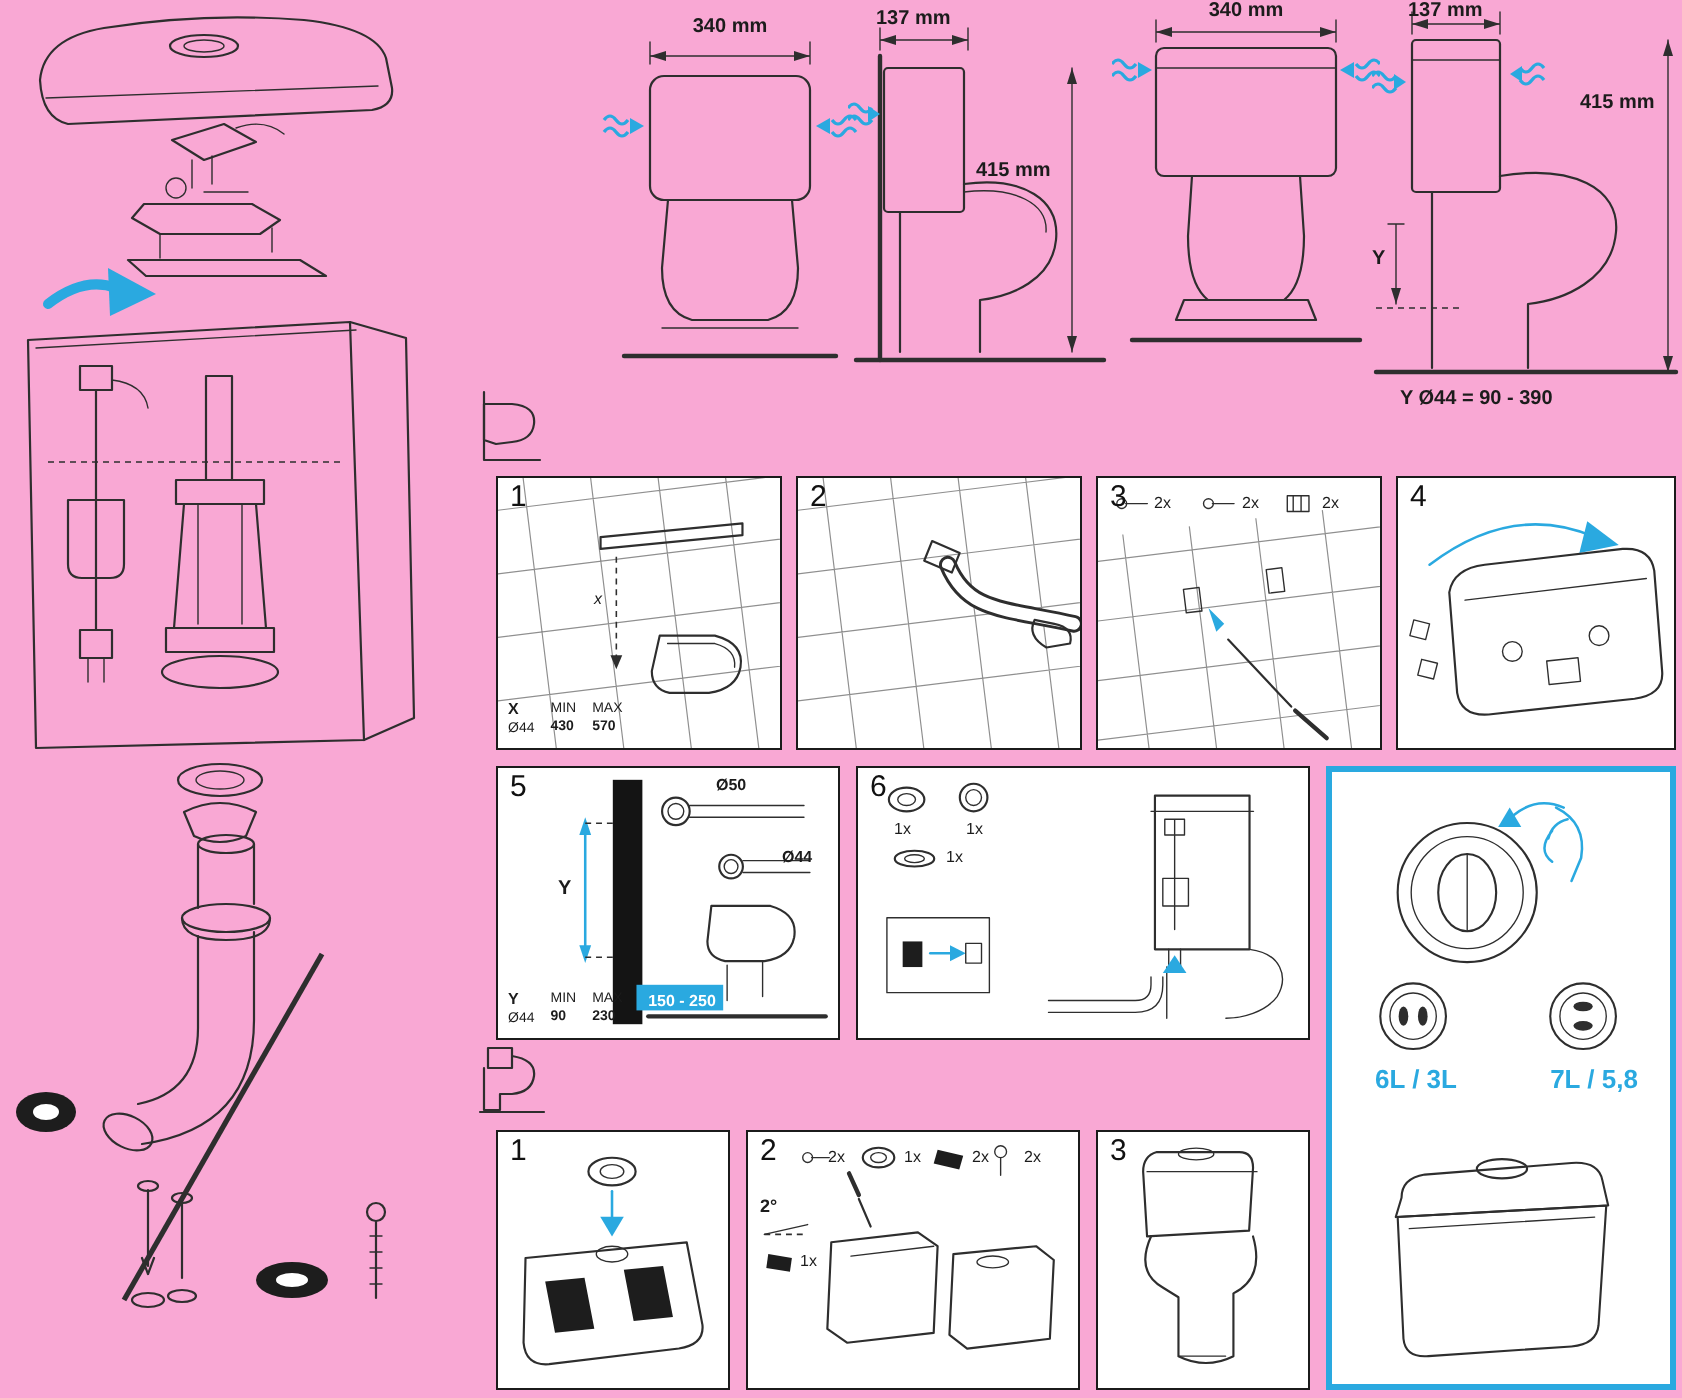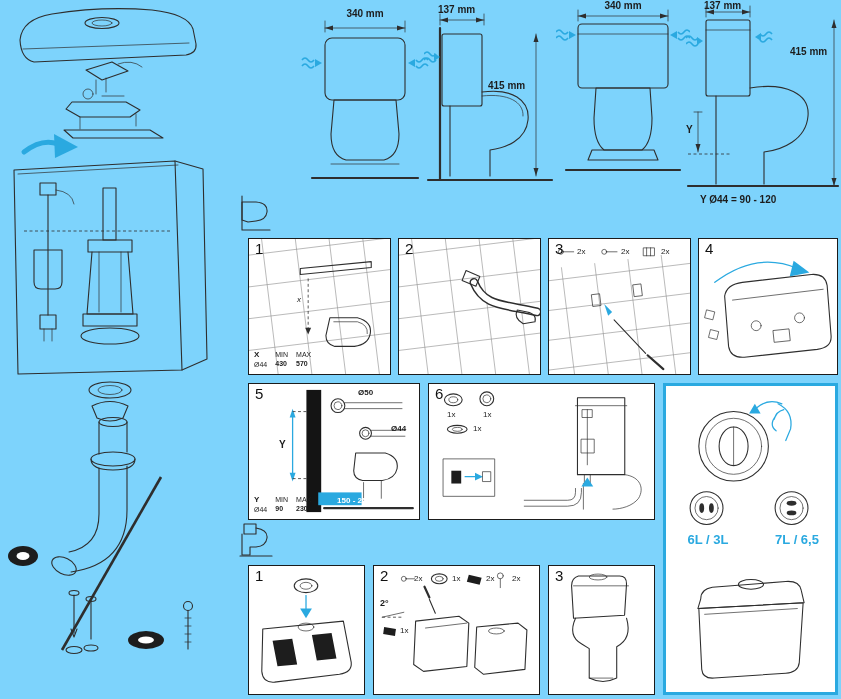--- a/index.html
+++ b/index.html
@@ -1,17 +1,17 @@
 <!DOCTYPE html>
 <html><head>
 <meta charset="utf-8">
 <title>Cistern installation sheet</title>
 <style>
   html,body{margin:0;padding:0;background:#fff}
-  #page{position:relative;width:841px;height:699px;background:#7dd3fc;overflow:hidden;
+  #page{position:relative;width:841px;height:699px;background:#f9a8d4;overflow:hidden;
         font-family:"Liberation Sans",sans-serif;color:#1c1c1c}
   .art,.draw{position:absolute}
   .draw svg{position:absolute;left:0;top:0}
   .panel{position:absolute;background:#fff;border:1.6px solid #1b1b1b;box-sizing:border-box}
   .panel svg{position:absolute;left:0;top:0;width:100%;height:100%}
   .bluepanel{border:3px solid #2aa9e0}
   .pnum{position:absolute;top:2px;left:6px;font-size:15px;line-height:1;color:#111;z-index:3}
   .lbl{position:absolute;font-size:10px;font-weight:bold;white-space:nowrap;z-index:3}
   .cnt{position:absolute;font-size:8px;z-index:3;white-space:nowrap}
   .ang{position:absolute;font-size:9px;font-weight:bold;z-index:3}
@@ -184,21 +184,21 @@
       <path class="ln" d="M40 88 h54 l2 30 q0 24 -10 32 h-38 q-10 -8 -10 -32 z"></path>
       <path class="ln" d="M36 150 h62 l4 10 h-70 z"></path>
       <path class="ln th" d="M10 170 H124"></path>
     </svg>
   </div>
 
   <div class="draw" style="left:686px;top:0;width:155px;height:212px">
     <span class="lbl" style="left:18px;top:0">137 mm</span>
     <span class="lbl" style="left:104px;top:46px">415 mm</span>
     <span class="lbl" style="left:0;top:124px">Y</span>
-    <span class="lbl" style="left:14px;top:194px">Y Ø44 = 90 - 120</span>
+    <span class="lbl" style="left:14px;top:194px">Y Ø44 = 90 - 390</span>
     <svg width="155" height="212" viewBox="0 0 155 212">
       <path class="ln t" d="M20 12 H64 M20 6 v11 M64 6 v11"></path>
       <polygon class="fl" points="20,12 28,9.5 28,14.5"></polygon>
       <polygon class="fl" points="64,12 56,9.5 56,14.5"></polygon>
       <rect class="ln" x="20" y="20" width="44" height="76" rx="2"></rect>
       <path class="ln t" d="M20 30 h44"></path>
       <g class="wm" transform="translate(0,38)">
         <path d="M0 0 q3 -4 6 0 t6 0 M0 6 q3 -4 6 0 t6 0"></path>
           <polygon points="11,-1 17,3 11,7"></polygon>
       </g>
@@ -346,21 +346,21 @@
       <g>
         <path class="ln" d="M108 70 h30 q14 4 12 16 q-2 10 -15 12 h-20 q-9 -2 -9 -10 z"></path>
         <path class="ln t" d="M116 100 v18 m18 -20 v18"></path>
       </g>
       <path class="ln th" d="M76 126 h90"></path>
       <rect x="70" y="110" width="44" height="13" fill="#2aa9e0"></rect>
     </svg>
     <span class="lbl" style="left:109px;top:4px;font-size:8px">Ø50</span>
     <span class="lbl" style="left:142px;top:40px;font-size:8px">Ø44</span>
     <span class="lbl" style="left:30px;top:55px">Y</span>
-    <span class="range" style="left:83px;top:112px;width:44px">150 - 250</span>
+    <span class="range" style="left:70px;top:112px;width:44px">150 - 250</span>
     <div class="mtab" style="left:5px;bottom:5px">
       <div class="col">
           <span class="bb">Y</span>
           <span>Ø44</span>
         </div>
       <div class="col">
           <span>MIN</span>
           <span class="vv">90</span>
         </div>
       <div class="col">
@@ -438,21 +438,21 @@
           <ellipse class="fl" cx="130" cy="129" rx="5" ry="2.5"></ellipse>
       </g>
       <g>
         <path class="ln" d="M36 218 Q36 208 48 206 L124 200 Q138 199 140 209 L143 222 L33 228 Z"></path>
         <ellipse class="ln" cx="88" cy="203" rx="13" ry="5"></ellipse>
         <path class="ln" d="M34 228 L142 222 L138 284 Q137 294 124 295 L50 300 Q38 301 37 291 Z"></path>
         <path class="ln t" d="M40 234 L136 228"></path>
       </g>
     </svg>
     <span class="flabel" style="left:10px;top:146px;width:64px">6L / 3L</span>
-    <span class="flabel" style="left:98px;top:146px;width:66px">7L / 6,5</span>
+    <span class="flabel" style="left:98px;top:146px;width:66px">7L / 5,8</span>
   </div>
 
   <div class="panel" style="left:248px;top:565px;width:117px;height:130px">
     <span class="pnum">1</span>
     <svg viewBox="0 0 117 130">
       <g>
         <ellipse class="ln" cx="58" cy="20" rx="12" ry="7"></ellipse>
           <ellipse class="ln t" cx="58" cy="20" rx="6" ry="3.5"></ellipse>
       </g>
       <path class="blt" d="M58 30 V44" stroke-width="2.4"></path>

